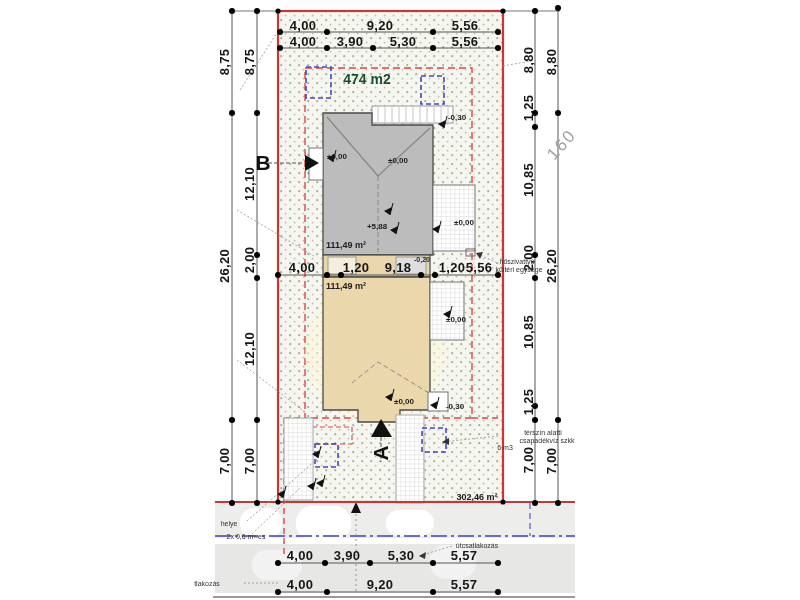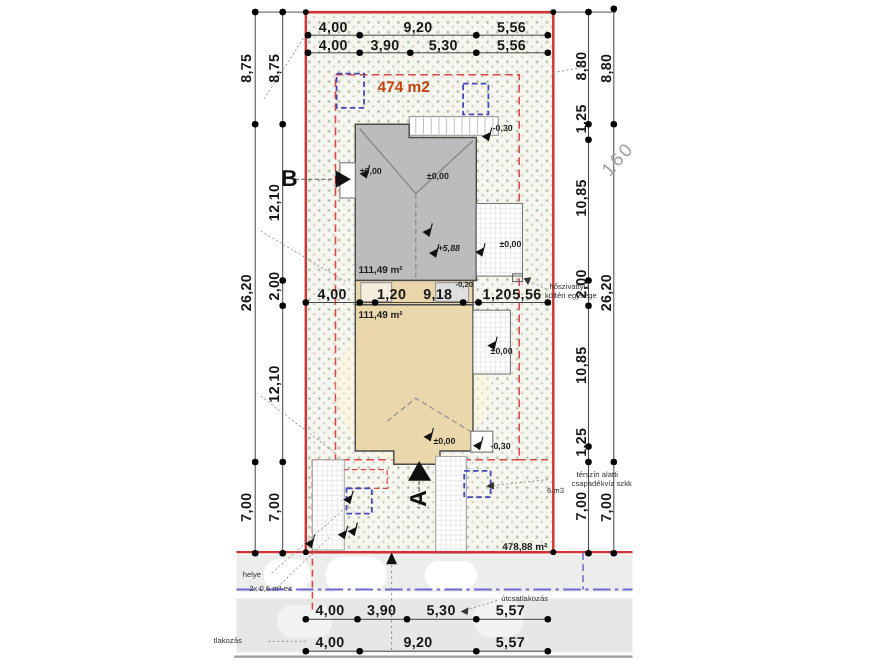--- a/index.html
+++ b/index.html
@@ -5,21 +5,21 @@
   html,body{margin:0;padding:0;background:#fff;}
   #stage{position:relative;width:800px;height:600px;background:#fff;overflow:hidden;
          font-family:"Liberation Sans",sans-serif;}
   #stage svg{position:absolute;left:0;top:0;}
   .txt{position:absolute;white-space:nowrap;transform:translate(-50%,-50%);color:#161616;}
   .dim{font:bold 13px "Liberation Sans",sans-serif;letter-spacing:.3px;}
   .dimv{font:bold 13px "Liberation Sans",sans-serif;transform:translate(-50%,-50%) rotate(-90deg);letter-spacing:.3px;}
   .lvl{font:bold 8px "Liberation Sans",sans-serif;color:#1d1d1d;}
   .lvs{font:bold 7px "Liberation Sans",sans-serif;color:#1d1d1d;}
   .area{font:bold 9px "Liberation Sans",sans-serif;color:#1d1d1d;}
-  .green{font:bold 14px "Liberation Sans",sans-serif;color:#c2410c;}
+  .green{font:bold 14px "Liberation Sans",sans-serif;color:#14532d;}
   .tiny{font:7px "Liberation Sans",sans-serif;color:#333;}
   .sec{font:bold 21px "Liberation Sans",sans-serif;color:#111;}
   .secv{font:bold 21px "Liberation Sans",sans-serif;color:#111;transform:translate(-50%,-50%) rotate(-90deg);}
   .parcel{font:17px "Liberation Sans",sans-serif;color:#a0a0a0;transform:translate(-50%,-50%) rotate(-48deg);letter-spacing:2px;}
   .wm{font:bold 56px "DejaVu Serif",serif;color:rgba(145,145,145,.33);letter-spacing:9px;}
 </style>
 </head>
 <body>
 
 <div id="stage">
@@ -263,24 +263,24 @@
 <span class="txt dimv" style="left:528px;top:332px;">10,85</span>
 <span class="txt dimv" style="left:528px;top:402px;">1,25</span>
 <span class="txt dimv" style="left:528px;top:460px;">7,00</span>
 <span class="txt dimv" style="left:551px;top:62px;">8,80</span>
 <span class="txt dimv" style="left:551px;top:266px;">26,20</span>
 <span class="txt dimv" style="left:551px;top:461px;">7,00</span>
 
 <span class="txt green" style="left:367px;top:79px;">474 m2</span>
 <span class="txt area" style="left:346px;top:245px;">111,49 m²</span>
 <span class="txt area" style="left:346px;top:286px;">111,49 m²</span>
-<span class="txt area" style="left:477px;top:497px;">478,88 m²</span>
+<span class="txt area" style="left:477px;top:497px;">302,46 m²</span>
 <span class="txt lvl" style="left:337px;top:156px;">±0,00</span>
 <span class="txt lvl" style="left:398px;top:160px;">±0,00</span>
-<span class="txt lvl" style="left:408px;top:226px;font-style:italic;">+5,88</span>
+<span class="txt lvl" style="left:377px;top:226px;">+5,88</span>
 <span class="txt lvl" style="left:457px;top:117px;">-0,30</span>
 <span class="txt lvl" style="left:464px;top:222px;">±0,00</span>
 <span class="txt lvs" style="left:422px;top:259px;">-0,20</span>
 <span class="txt lvl" style="left:456px;top:319px;">±0,00</span>
 <span class="txt lvl" style="left:404px;top:401px;">±0,00</span>
 <span class="txt lvl" style="left:455px;top:406px;">-0,30</span>
 
 <span class="txt sec" style="left:263px;top:163px;">B</span>
 <span class="txt secv" style="left:381px;top:453px;">A</span>
 

